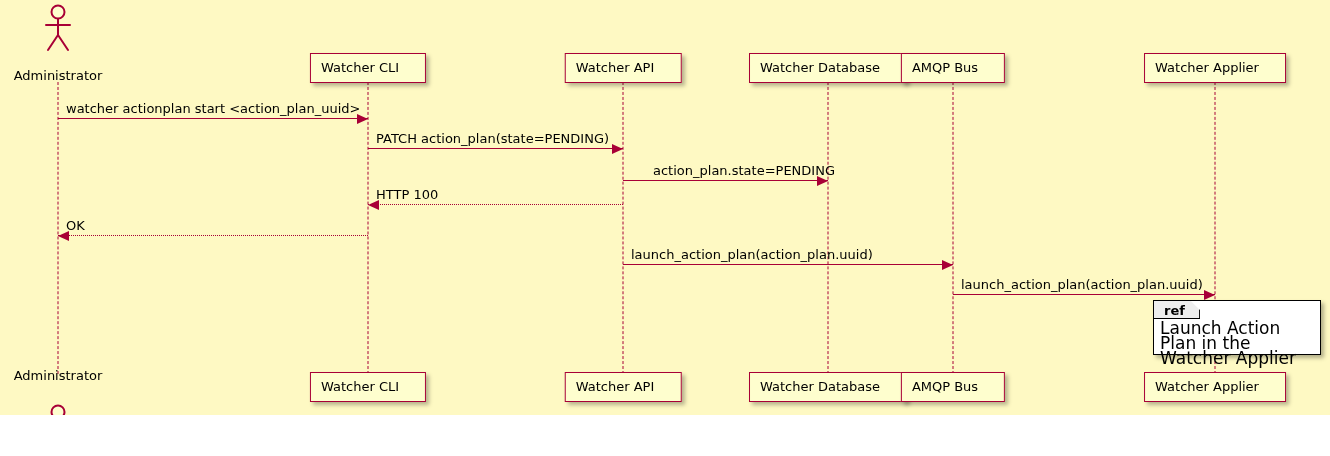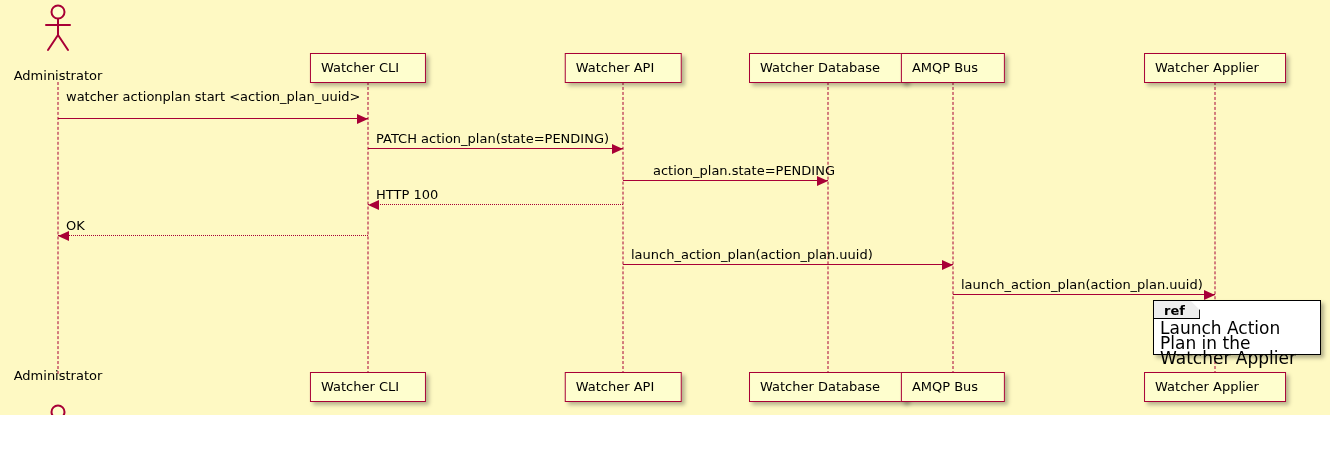--- a/index.html
+++ b/index.html
@@ -161,21 +161,21 @@
     <div class="participant" style="left: 623px; top: 53px;">Watcher API</div>
     <div class="participant" style="left: 623px; top: 372px;">Watcher API</div>
     <div class="participant" style="left: 828px; top: 53px;">Watcher Database</div>
     <div class="participant" style="left: 828px; top: 372px;">Watcher Database</div>
     <div class="participant" style="left: 953px; top: 53px;">AMQP Bus</div>
     <div class="participant" style="left: 953px; top: 372px;">AMQP Bus</div>
     <div class="participant" style="left: 1215px; top: 53px;">Watcher Applier</div>
     <div class="participant" style="left: 1215px; top: 372px;">Watcher Applier</div>
     <div class="msg-line" style="left: 58px; top: 118px; width: 310px;"></div>
     <div class="arrowhead right" style="left: 357px; top: 114px;"></div>
-    <div class="msg-label" style="left: 66px; top: 90px;">watcher actionplan start &lt;action_plan_uuid&gt;</div>
+    <div class="msg-label" style="left: 66px; top: 102px;">watcher actionplan start &lt;action_plan_uuid&gt;</div>
     <div class="msg-line" style="left: 368px; top: 148px; width: 255px;"></div>
     <div class="arrowhead right" style="left: 612px; top: 144px;"></div>
     <div class="msg-label" style="left: 376px; top: 132px;">PATCH action_plan(state=PENDING)</div>
     <div class="msg-line" style="left: 623px; top: 180px; width: 205px;"></div>
     <div class="arrowhead right" style="left: 817px; top: 176px;"></div>
     <div class="msg-label" style="left: 653px; top: 164px;">action_plan.state=PENDING</div>
     <div class="msg-line dotted" style="left: 368px; top: 204px; width: 255px;"></div>
     <div class="arrowhead left" style="left: 368px; top: 200px;"></div>
     <div class="msg-label" style="left: 376px; top: 188px;">HTTP 100</div>
     <div class="msg-line dotted" style="left: 58px; top: 235px; width: 310px;"></div>

